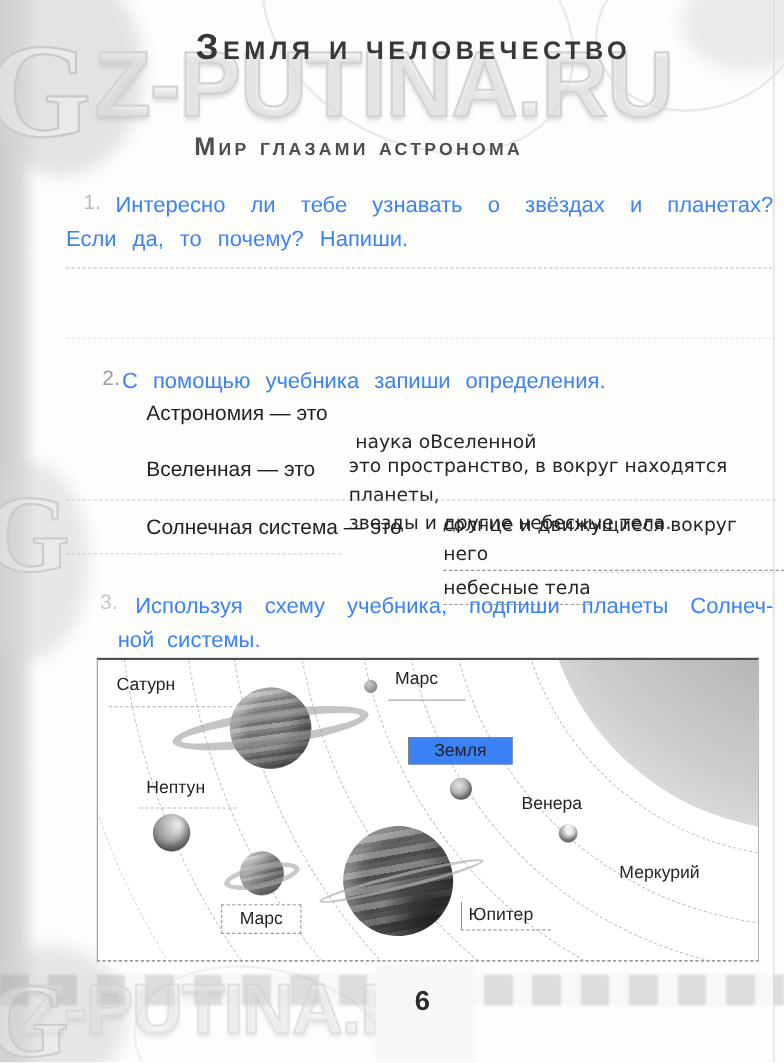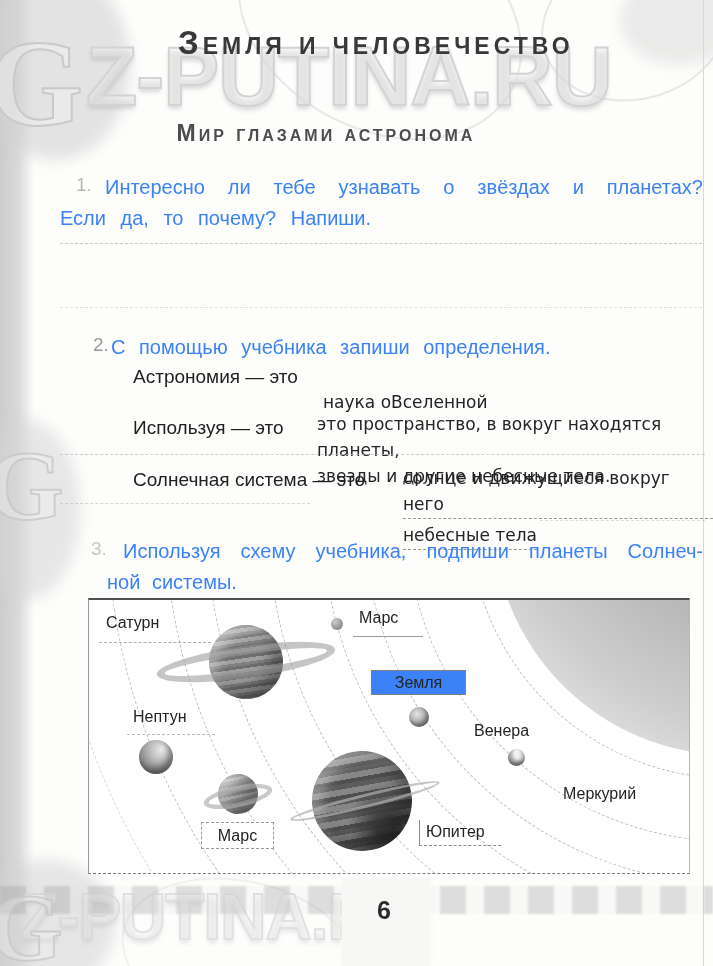--- a/index.html
+++ b/index.html
@@ -89,21 +89,21 @@
   </div>
   <div class="abs ruled" style="left:60px;top:243px;width:642px;opacity:.8;"></div>
   <div class="abs ruled" style="left:60px;top:307px;width:642px;opacity:.45;"></div>
 
   <span class="abs task-num" style="left:93px;top:334px;color:#9a9a9a;">2.</span>
   <div class="abs task-text" style="left:111px;top:332px;width:560px;word-spacing:8px;">С помощью учебника запиши определения.</div>
 
   <div class="abs term" style="left:133px;top:366px;">Астрономия — это</div>
   <div class="abs hand" style="left:323px;top:361px;margin-top:28px;">наука оВселенной</div>
 
-  <div class="abs term" style="left:133px;top:417px;">Используя — это</div>
+  <div class="abs term" style="left:133px;top:417px;">Вселенная — это</div>
   <div class="abs hand" style="left:317px;top:411px;">
     <span style="display:block;">это пространство, в вокруг находятся планеты,</span>
     <span style="display:block;">звезды и другие небесные тела.</span>
   </div>
   <div class="abs ruled" style="left:60px;top:454px;width:645px;opacity:.75;"></div>
 
   <div class="abs term" style="left:133px;top:469px;">Солнечная система — это</div>
   <div class="abs hand" style="left:403px;top:465px;">
     <span class="u-dash" style="display:inline-block;margin-bottom:3px;">солнце и движущиеся вокруг него</span><br>
     <span class="u-dash" style="display:inline-block;">небесные тела</span>

